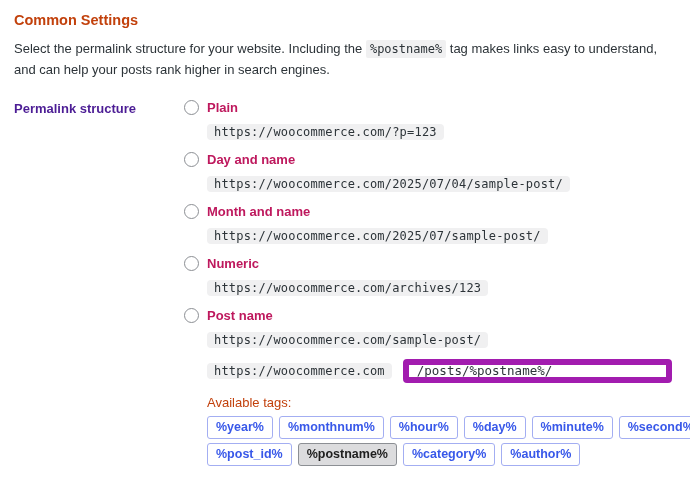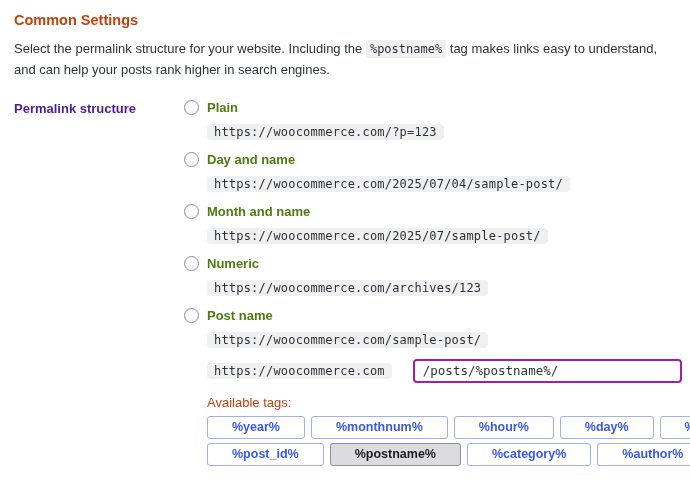--- a/index.html
+++ b/index.html
@@ -66,43 +66,43 @@
     content: "";
     position: absolute;
     left: 3px; top: 3px;
     width: 7px; height: 7px;
     border-radius: 50%;
     background: #50575e;
   }
   .option-label {
     font-size: 13px;
     font-weight: 600;
-    color: #4d7c0f;
+    color: #be185d;
   }
   .option-example { margin: 6px 0 0 23px; }
   .code-chip {
     display: inline-block;
     font-family: "DejaVu Sans Mono", monospace;
     font-size: 12px;
     color: #2c3338;
     background: #f0f0f1;
     padding: 1px 7px;
     border-radius: 4px;
     letter-spacing: 0.2px;
   }
   .custom-row {
     margin: 7px 0 0 23px;
     display: flex;
     align-items: center;
-    gap: 21px;
+    gap: 11px;
   }
   input.custom-input {
     width: 269px;
     height: 24px;
-    border: 2px solid #a21caf;
+    border: 6px solid #a21caf;
     border-radius: 4px;
     padding: 2px 8px;
     font-family: "DejaVu Sans Mono", monospace;
     font-size: 12.5px;
     color: #2c3338;
     background: #fff;
     outline: none;
   }
   .available-label {
     margin: 12px 0 6px 23px;
@@ -115,21 +115,21 @@
   }
   .tag-row { display: flex; margin-bottom: 4px; }
   button.tag {
     font-family: "Liberation Sans", sans-serif;
     font-size: 12.5px;
     font-weight: 600;
     color: #3858e9;
     background: #fff;
     border: 1px solid #a3aef2;
     border-radius: 3px;
-    padding: 3px 24px;
+    padding: 3px 8px;
     height: 23px;
     margin-right: 6px;
     cursor: pointer;
     white-space: nowrap;
     text-align: center;
   }
   button.tag.active {
     background: #dcdcde;
     border-color: #8c8f94;
     color: #1e1e1e;

